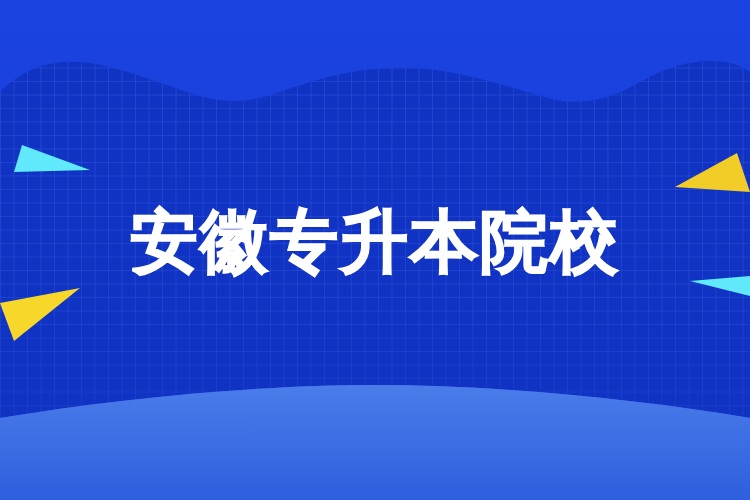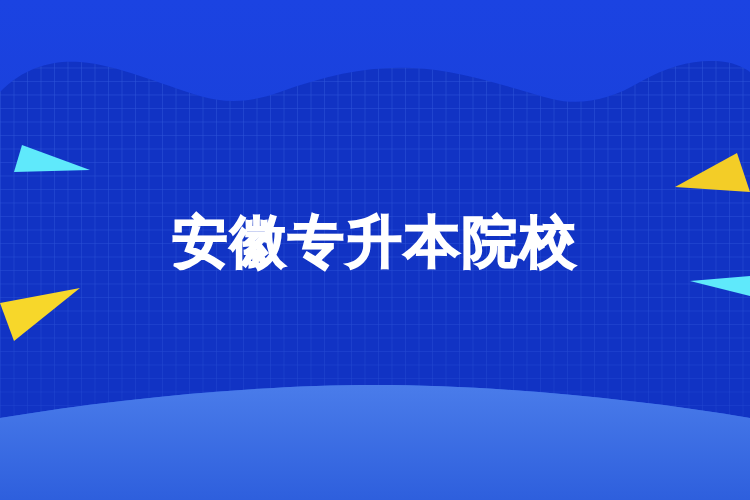--- a/index.html
+++ b/index.html
@@ -47,21 +47,21 @@
     top: 196px;
     width: 750px;
     height: 92px;
     display: flex;
     align-items: center;
     justify-content: center;
   }
   .headline {
     color: #ffffff;
     font-family: "DejaVu Sans", "Liberation Sans", sans-serif;
-    font-size: 56px;
+    font-size: 68px;
     font-weight: 700;
     line-height: 1;
     letter-spacing: 2px;
     white-space: nowrap;
     text-align: center;
     -webkit-text-stroke: 1.5px #ffffff;
   }
 </style>
 </head>
 <body>

